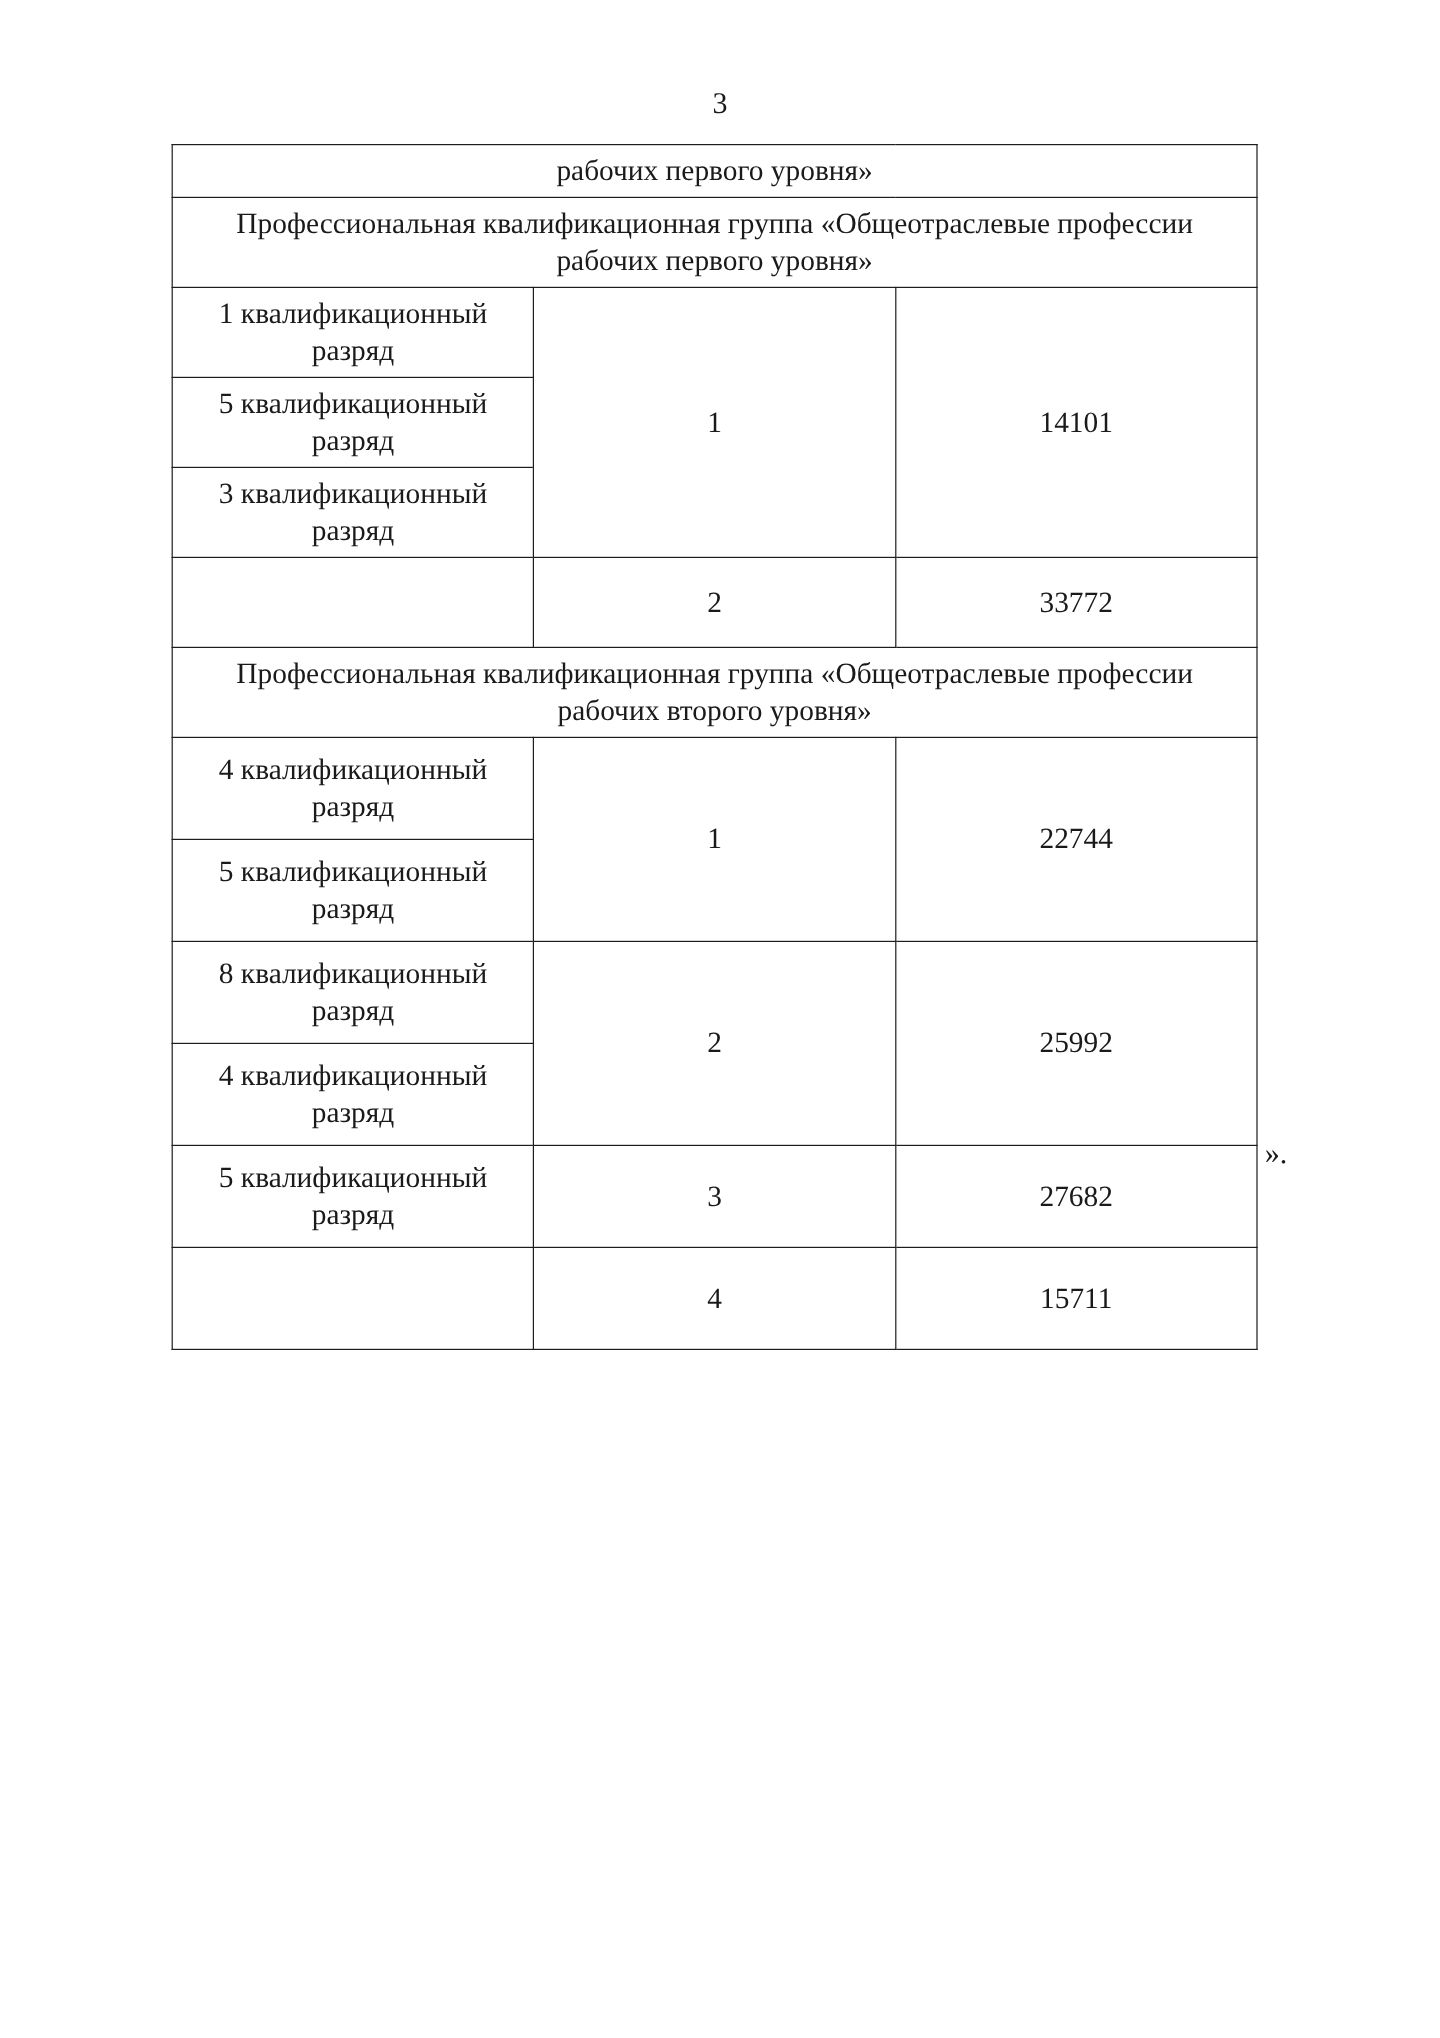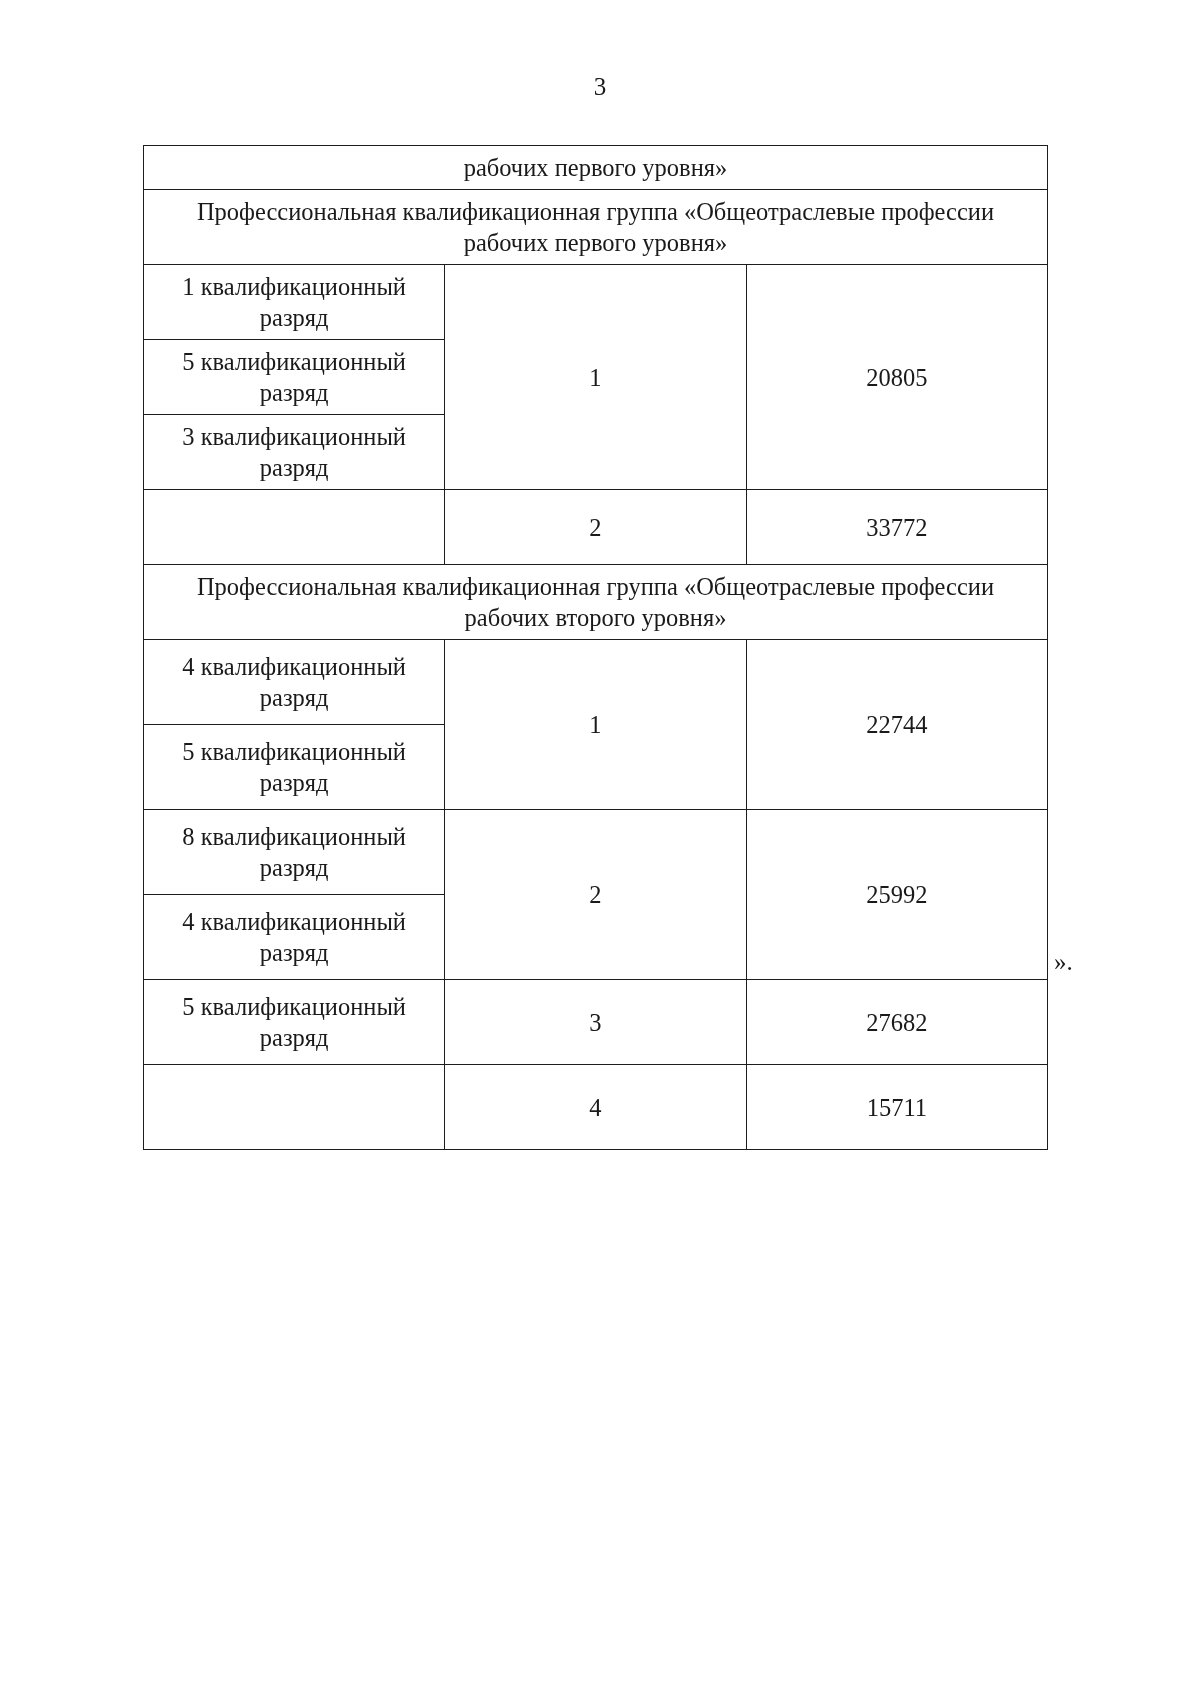--- a/index.html
+++ b/index.html
@@ -24,21 +24,21 @@
     position: absolute;
     top: 72px;
     left: 0;
     width: 1200px;
     text-align: center;
     font-size: 25px;
     line-height: 30px;
   }
   .table-wrap {
     position: absolute;
-    top: 145px;
+    top: 120px;
     left: 143px;
     width: 905px;
   }
   table.doc-table {
     border-collapse: collapse;
     width: 905px;
     table-layout: fixed;
   }
   table.doc-table td {
     border: 1.6px solid #1d1d1d;
@@ -90,21 +90,21 @@
       <tbody>
         <tr>
           <td class="header-row" colspan="3">рабочих первого уровня»</td>
         </tr>
         <tr>
           <td class="header-row" colspan="3">Профессиональная квалификационная группа «Общеотраслевые профессии рабочих первого уровня»</td>
         </tr>
         <tr>
           <td class="col-name">1 квалификационный разряд</td>
           <td class="col-rank" rowspan="3">1</td>
-          <td class="col-salary" rowspan="3">20805</td>
+          <td class="col-salary" rowspan="3">14101</td>
         </tr>
         <tr>
           <td class="col-name">5 квалификационный разряд</td>
         </tr>
         <tr>
           <td class="col-name">3 квалификационный разряд</td>
         </tr>
         <tr>
           <td class="col-name empty-name"></td>
           <td class="col-rank">2</td>

